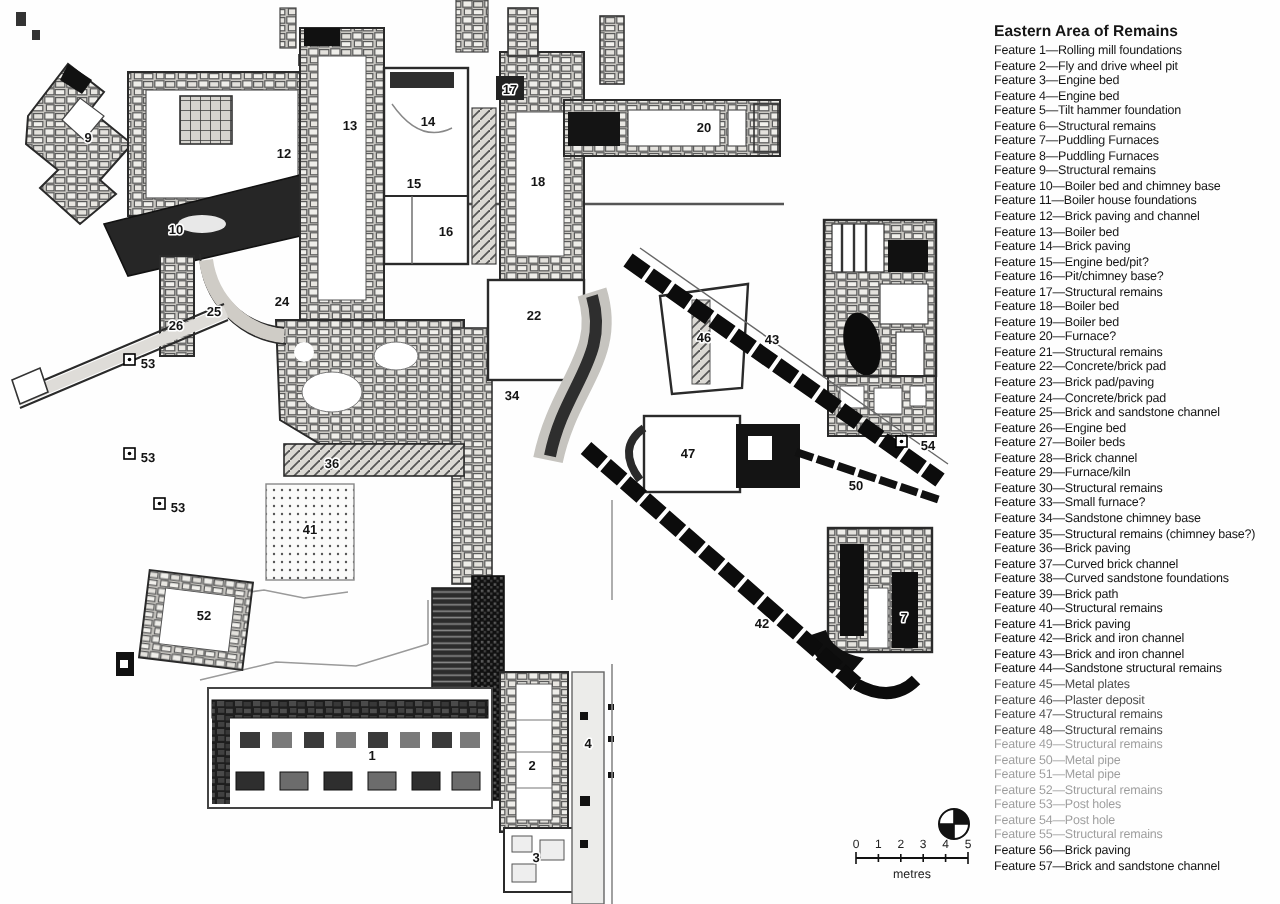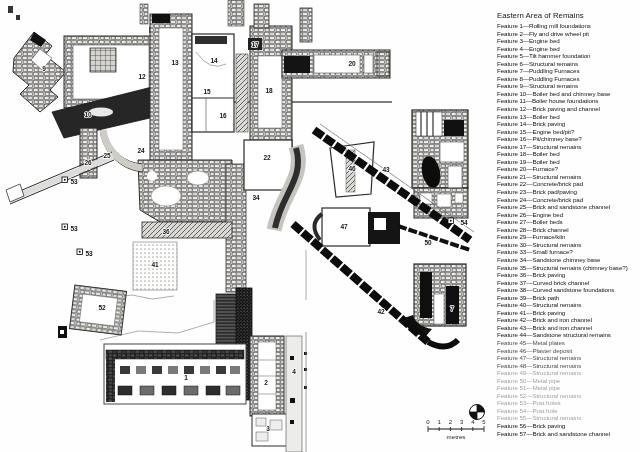--- a/index.html
+++ b/index.html
@@ -4,21 +4,21 @@
 <style>
   html,body{margin:0;padding:0;background:#888;}
   #stage{position:relative;width:640px;height:452px;background:#fefefe;overflow:hidden;
          font-family:"Liberation Sans",sans-serif;}
   #map-svg{position:absolute;left:0;top:0;}
   .flabel{font:bold 6.5px "Liberation Sans",sans-serif;fill:#141414;text-anchor:middle;
           paint-order:stroke;stroke:#ffffff;stroke-width:1.6px;stroke-linejoin:round;}
   .scalenum{font:6px "Liberation Sans",sans-serif;fill:#222;text-anchor:middle;}
   .scaleunit{font:6.2px "Liberation Sans",sans-serif;fill:#222;text-anchor:middle;}
   .legend{position:absolute;left:497px;top:11px;width:142px;color:#161616;}
-  .legend-title{font-size:7.8px;font-weight:normal;line-height:9px;margin-bottom:2px;white-space:nowrap;}
+  .legend-title{font-size:7.8px;font-weight:bold;line-height:9px;margin-bottom:2px;white-space:nowrap;}
   .legend-row{font-size:6.25px;line-height:7.55px;white-space:nowrap;letter-spacing:-0.1px;}
   
   .legend-entries .legend-row:nth-child(n+43):nth-child(-n+46){opacity:.78;}
   .legend-entries .legend-row:nth-child(n+47):nth-child(-n+53){opacity:.42;filter:blur(.2px);}
 </style>
 </head>
 <body>
 
 <div id="stage">
 

